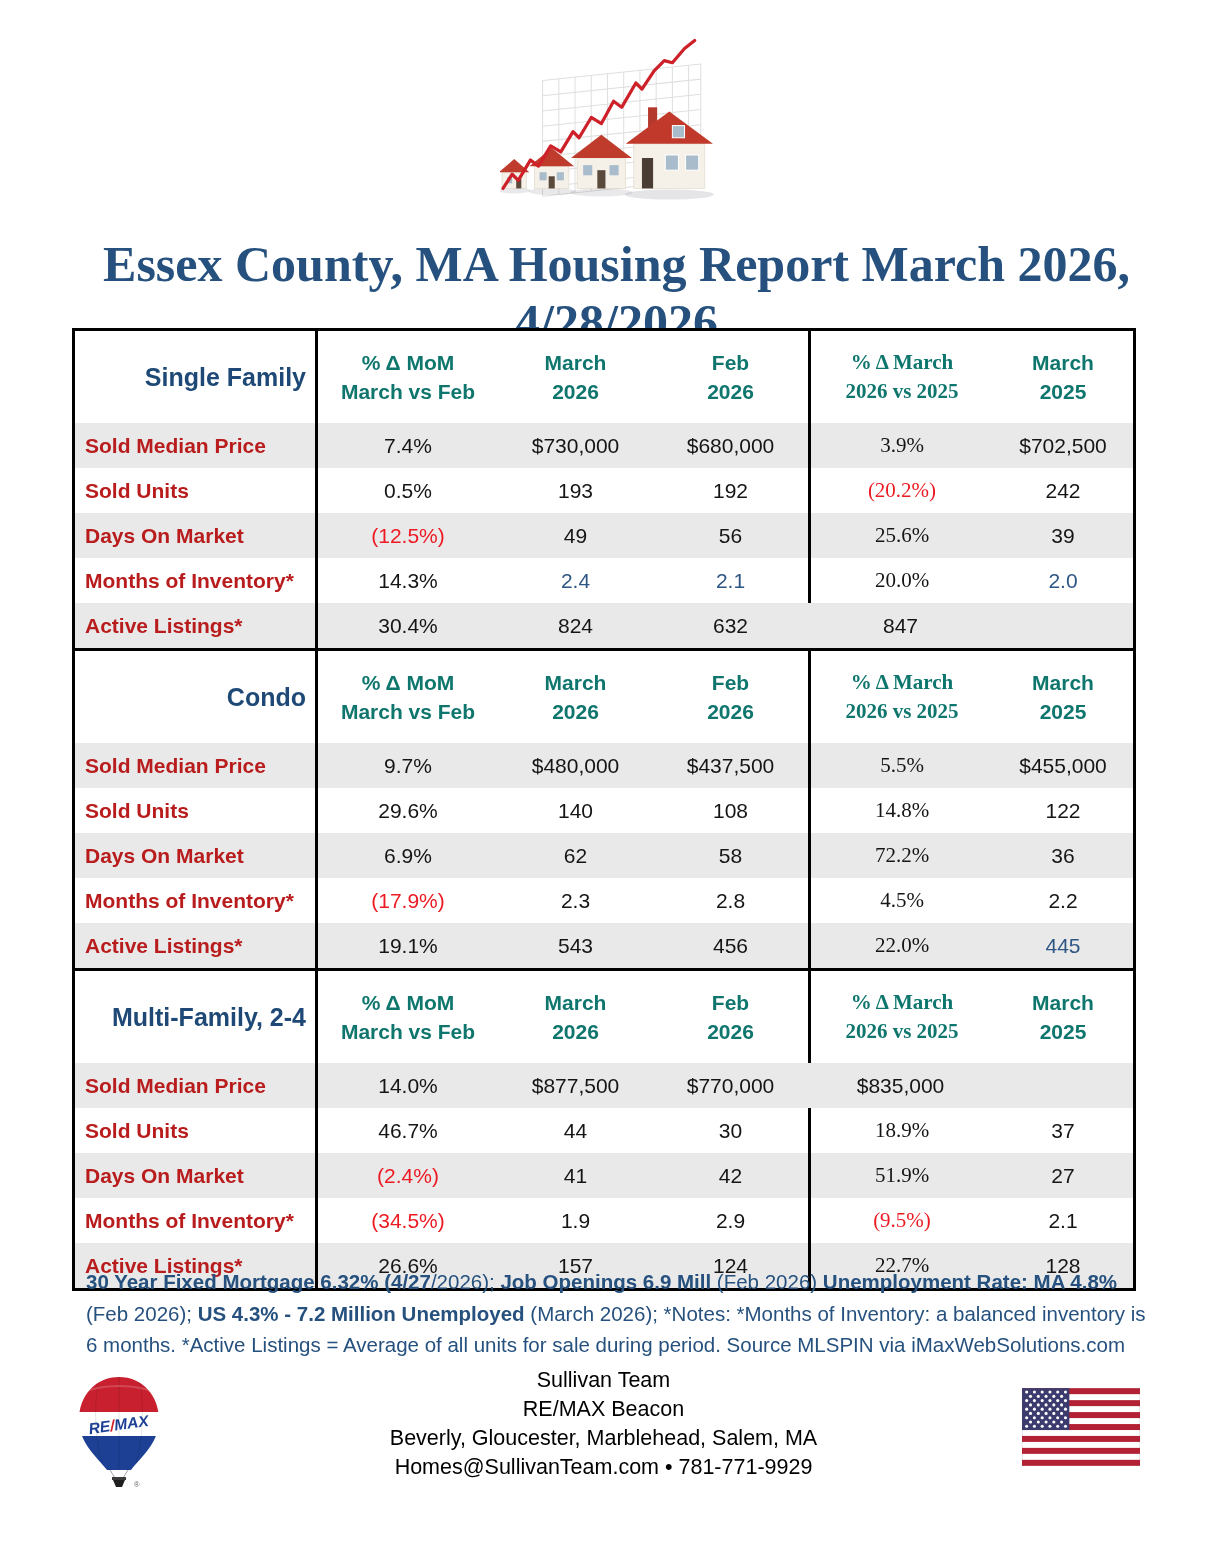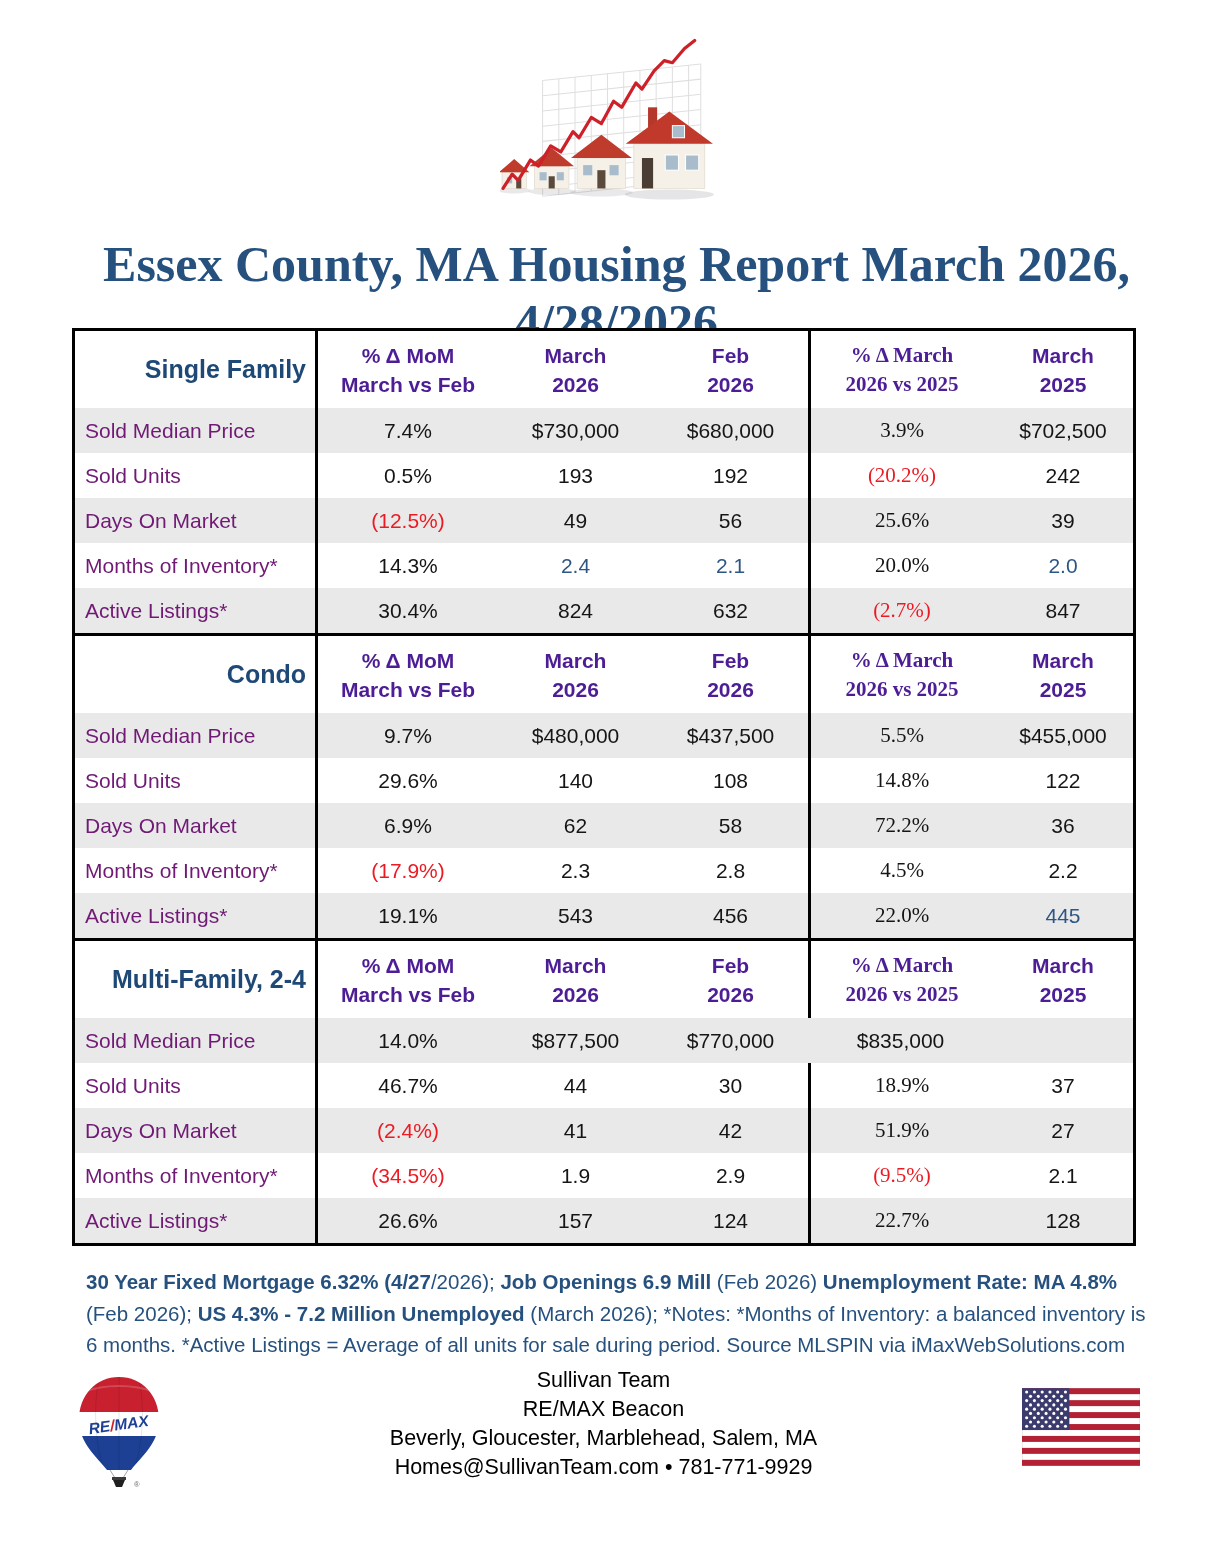--- a/index.html
+++ b/index.html
@@ -10,32 +10,32 @@
   
   .title{position:absolute;left:0;top:222px;width:100%;margin:13px;text-align:center;
          font-family:"Liberation Serif",serif;font-weight:bold;font-size:50px;
          color:#26517E;letter-spacing:0px;}
   
   .report-table{position:absolute;left:72px;top:328px;width:1064px;box-sizing:border-box;
                 border:3px solid #000;background:#fff;}
   .section{border-top:3px solid #000;}
   .section:first-child{border-top:none;}
   .trow{display:grid;grid-template-columns:243px 180px 155px 155px 185px 1fr;}
-  .header-row{height:77px;}
+  .header-row{height:92px;}
   .data-row{height:45px;}
   .section .data-row:nth-of-type(even){background:#E9E9E9;}
   .cell{display:flex;align-items:center;justify-content:center;height:100%;
         box-sizing:border-box;font-size:21px;color:#151515;}
   .cell.c0{justify-content:flex-start;padding-left:10px;border-right:3px solid #000;}
   .cell.c4{border-left:3px solid #000;font-family:Liberation Serif, serif;}
   .sec-name{justify-content:flex-end !important;padding-right:9px;
             font-weight:bold;font-size:25px;color:#1E4976;}
-  .col-head{flex-direction:column;font-weight:bold;color:#4c1d95;
+  .col-head{flex-direction:column;font-weight:bold;color:#0f766e;
             font-size:21px;line-height:29px;text-align:right;}
-  .row-label{font-weight:normal;color:#701a75;}
+  .row-label{font-weight:bold;color:#b91c1c;}
   .v-red{color:#EC1B23;}
   .v-blue{color:#2E5684;}
   
   .notes{position:absolute;left:70px;top:1250px;width:1072px;margin:16px;
          font-size:20.5px;line-height:31.5px;color:#26517E;}
   .notes b{font-weight:bold;}
   
   .contact{position:absolute;left:0;top:1366px;width:100%;text-align:center;
            font-size:21.5px;line-height:29px;color:#000;}
   .balloon{position:absolute;left:64px;top:1374px;width:112px;height:118px;}
@@ -164,21 +164,20 @@
           <div class="cell c2 v-blue">2.4</div>
           <div class="cell c3 v-blue">2.1</div>
           <div class="cell c4">20.0%</div>
           <div class="cell c5 v-blue">2.0</div>
         </div>
         <div class="trow data-row">
           <div class="cell c0 row-label">Active Listings*</div>
           <div class="cell c1">30.4%</div>
           <div class="cell c2">824</div>
           <div class="cell c3">632</div>
-          <div class="cell c4 v-red">(2.7%)</div>
           <div class="cell c5">847</div>
         </div>
       </div>
       <div class="section">
         <div class="trow header-row">
           <div class="cell c0 sec-name">Condo</div>
           <div class="cell c1 col-head">
             <div class="">% Δ MoM</div>
             <div class="">March vs Feb</div>
           </div>

